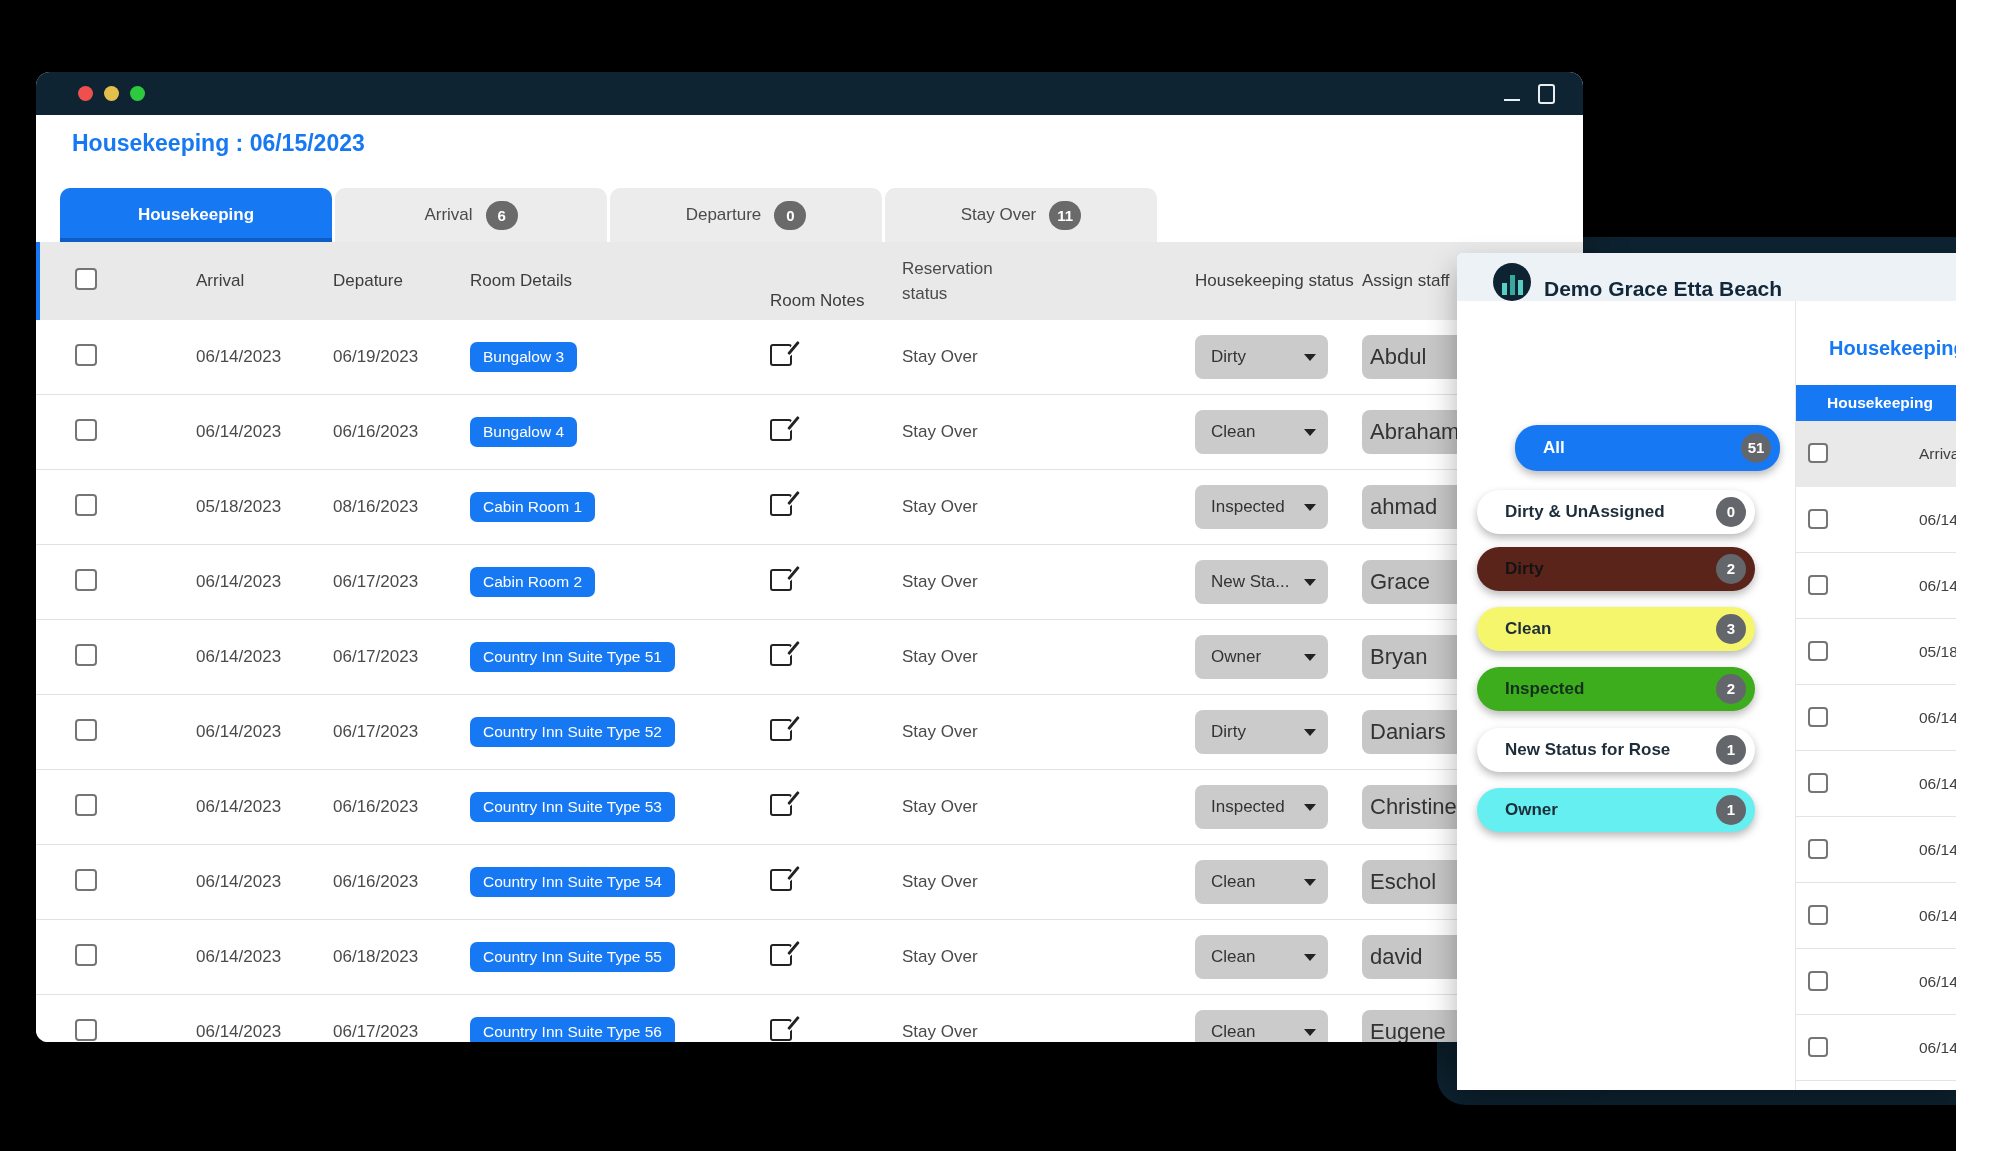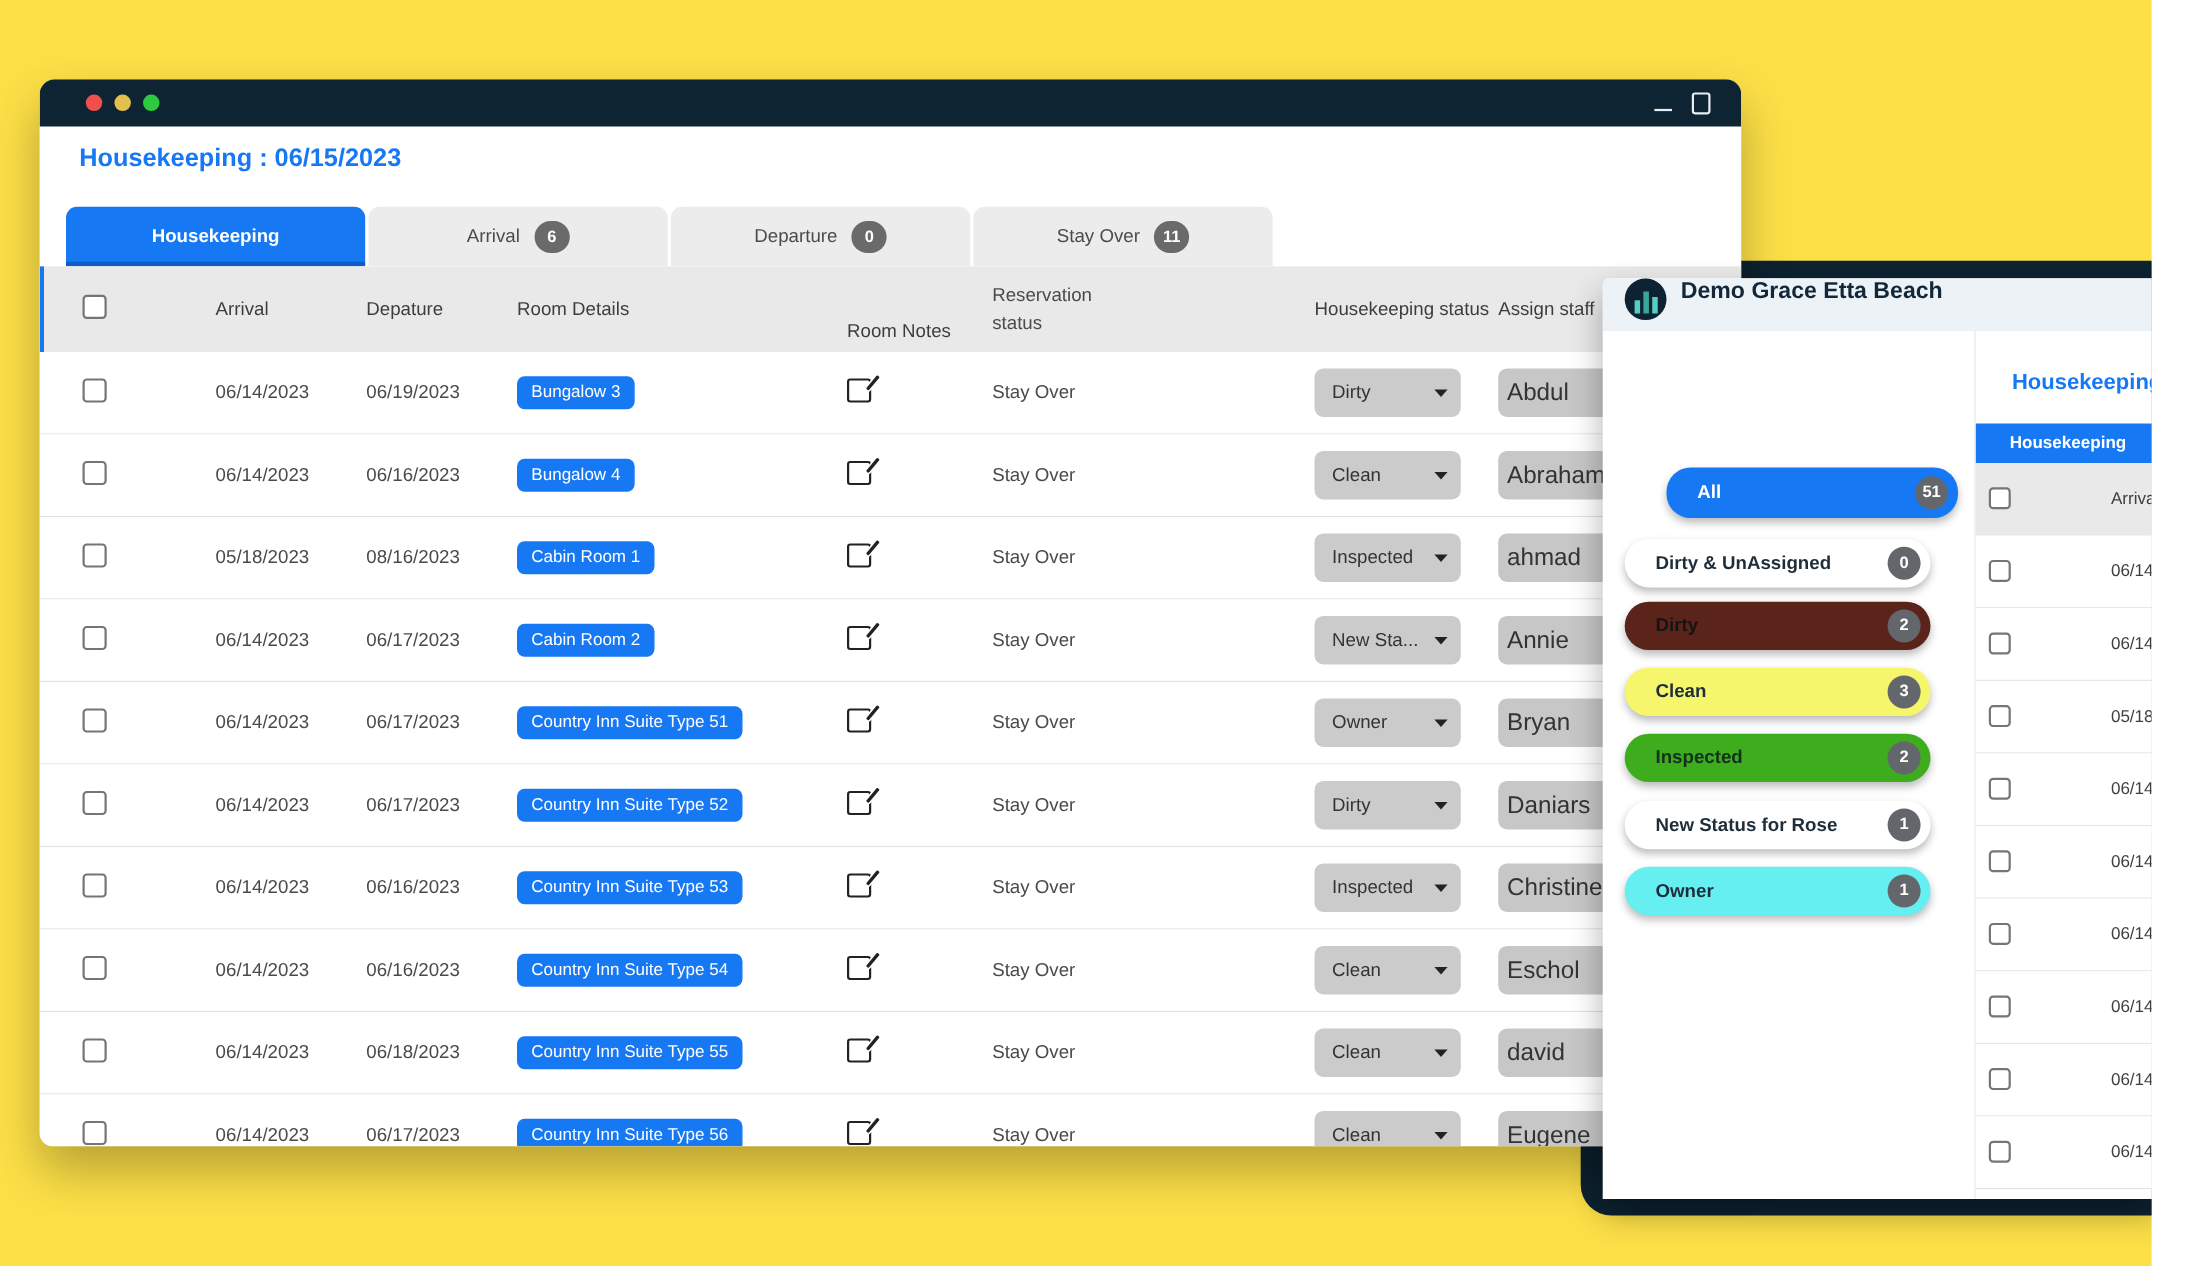--- a/index.html
+++ b/index.html
@@ -1,17 +1,17 @@
 <!DOCTYPE html>
 <html><head>
 <meta charset="utf-8">
 <style>
   html,body{margin:0;padding:0;}
   body{font-family:"Liberation Sans","DejaVu Sans",sans-serif;}
-  .stage{position:relative;width:1956px;height:1151px;background:#fde047;overflow:hidden;}
+  .stage{position:relative;width:1956px;height:1151px;background:#000000;overflow:hidden;}
 
   
   .backdrop{position:absolute;left:1437px;top:237px;width:548px;height:868px;
     background:#0d2331;border-radius:28px;}
 
   
   .window{position:absolute;left:36px;top:72px;width:1547px;height:970px;
     background:#ffffff;border-radius:14px 14px 12px 12px;overflow:hidden;
     box-shadow:0 22px 45px rgba(0,0,0,.28);}
   .titlebar{position:absolute;left:0;top:0;right:0;height:43px;background:#0e2432;}
@@ -62,21 +62,21 @@
   .dd{display:inline-flex;align-items:center;width:133px;height:44px;background:#cbcbcb;border-radius:8px;
     padding:0 12px 0 16px;font-size:17px;color:#333;box-sizing:border-box;}
   .dd .caret{margin-left:auto;width:0;height:0;border-left:6px solid transparent;border-right:6px solid transparent;border-top:7px solid #222;}
   .staff-btn{display:inline-block;width:170px;height:44px;line-height:44px;background:#c7c7c7;border-radius:8px;
     padding-left:8px;font-size:22px;color:#333;box-sizing:border-box;}
 
   
   .panel{position:absolute;left:1457px;top:253px;width:506px;height:837px;background:#fff;
     border-radius:6px 0 0 0;overflow:hidden;box-shadow:0 14px 30px rgba(0,0,0,.3);}
   .panel-header{position:absolute;left:0;top:0;right:0;height:48px;background:#edf2f7;
-    display:flex;align-items:flex-start;padding-left:20px;box-sizing:border-box;}
+    display:flex;align-items:flex-end;padding-left:36px;box-sizing:border-box;}
   .logo{width:38px;height:38px;border-radius:50%;background:#0d2331;display:flex;align-items:flex-end;justify-content:center;gap:3px;padding-bottom:6px;box-sizing:border-box;}
   .logo i{display:block;width:5px;background:#57cdc3;}
   .logo i:nth-child(1){height:12px;}
   .logo i:nth-child(2){height:20px;background:#3aa79e;}
   .logo i:nth-child(3){height:15px;}
   .panel-title{margin-left:13px;font-size:21px;font-weight:700;color:#12283a;}
 
   .seg{position:absolute;left:28px;top:75px;height:43px;display:flex;background:#fff;
     border:1px solid #d8d8d8;border-radius:6px;overflow:hidden;}
   .seg-item{padding:0 14px;line-height:41px;font-size:16.5px;color:#333;}
@@ -194,21 +194,21 @@
             <span class="cell c-check"><span class="checkbox"></span></span>
             <span class="cell c-arr">06/14/2023</span>
             <span class="cell c-dep">06/17/2023</span>
             <span class="cell c-room"><span class="room-pill">Cabin Room 2</span></span>
             <span class="cell c-notes"><span class="edit-icon"></span></span>
             <span class="cell c-res">Stay Over</span>
             <span class="cell c-status"><span class="dd">
                 <span>New Sta...</span>
                 <span class="caret"></span>
               </span></span>
-            <span class="cell c-staff"><span class="staff-btn">Annie</span></span>
+            <span class="cell c-staff"><span class="staff-btn">Grace</span></span>
           </div>
           <div class="trow">
             <span class="cell c-check"><span class="checkbox"></span></span>
             <span class="cell c-arr">06/14/2023</span>
             <span class="cell c-dep">06/17/2023</span>
             <span class="cell c-room"><span class="room-pill">Country Inn Suite Type 51</span></span>
             <span class="cell c-notes"><span class="edit-icon"></span></span>
             <span class="cell c-res">Stay Over</span>
             <span class="cell c-status"><span class="dd">
                 <span>Owner</span>

